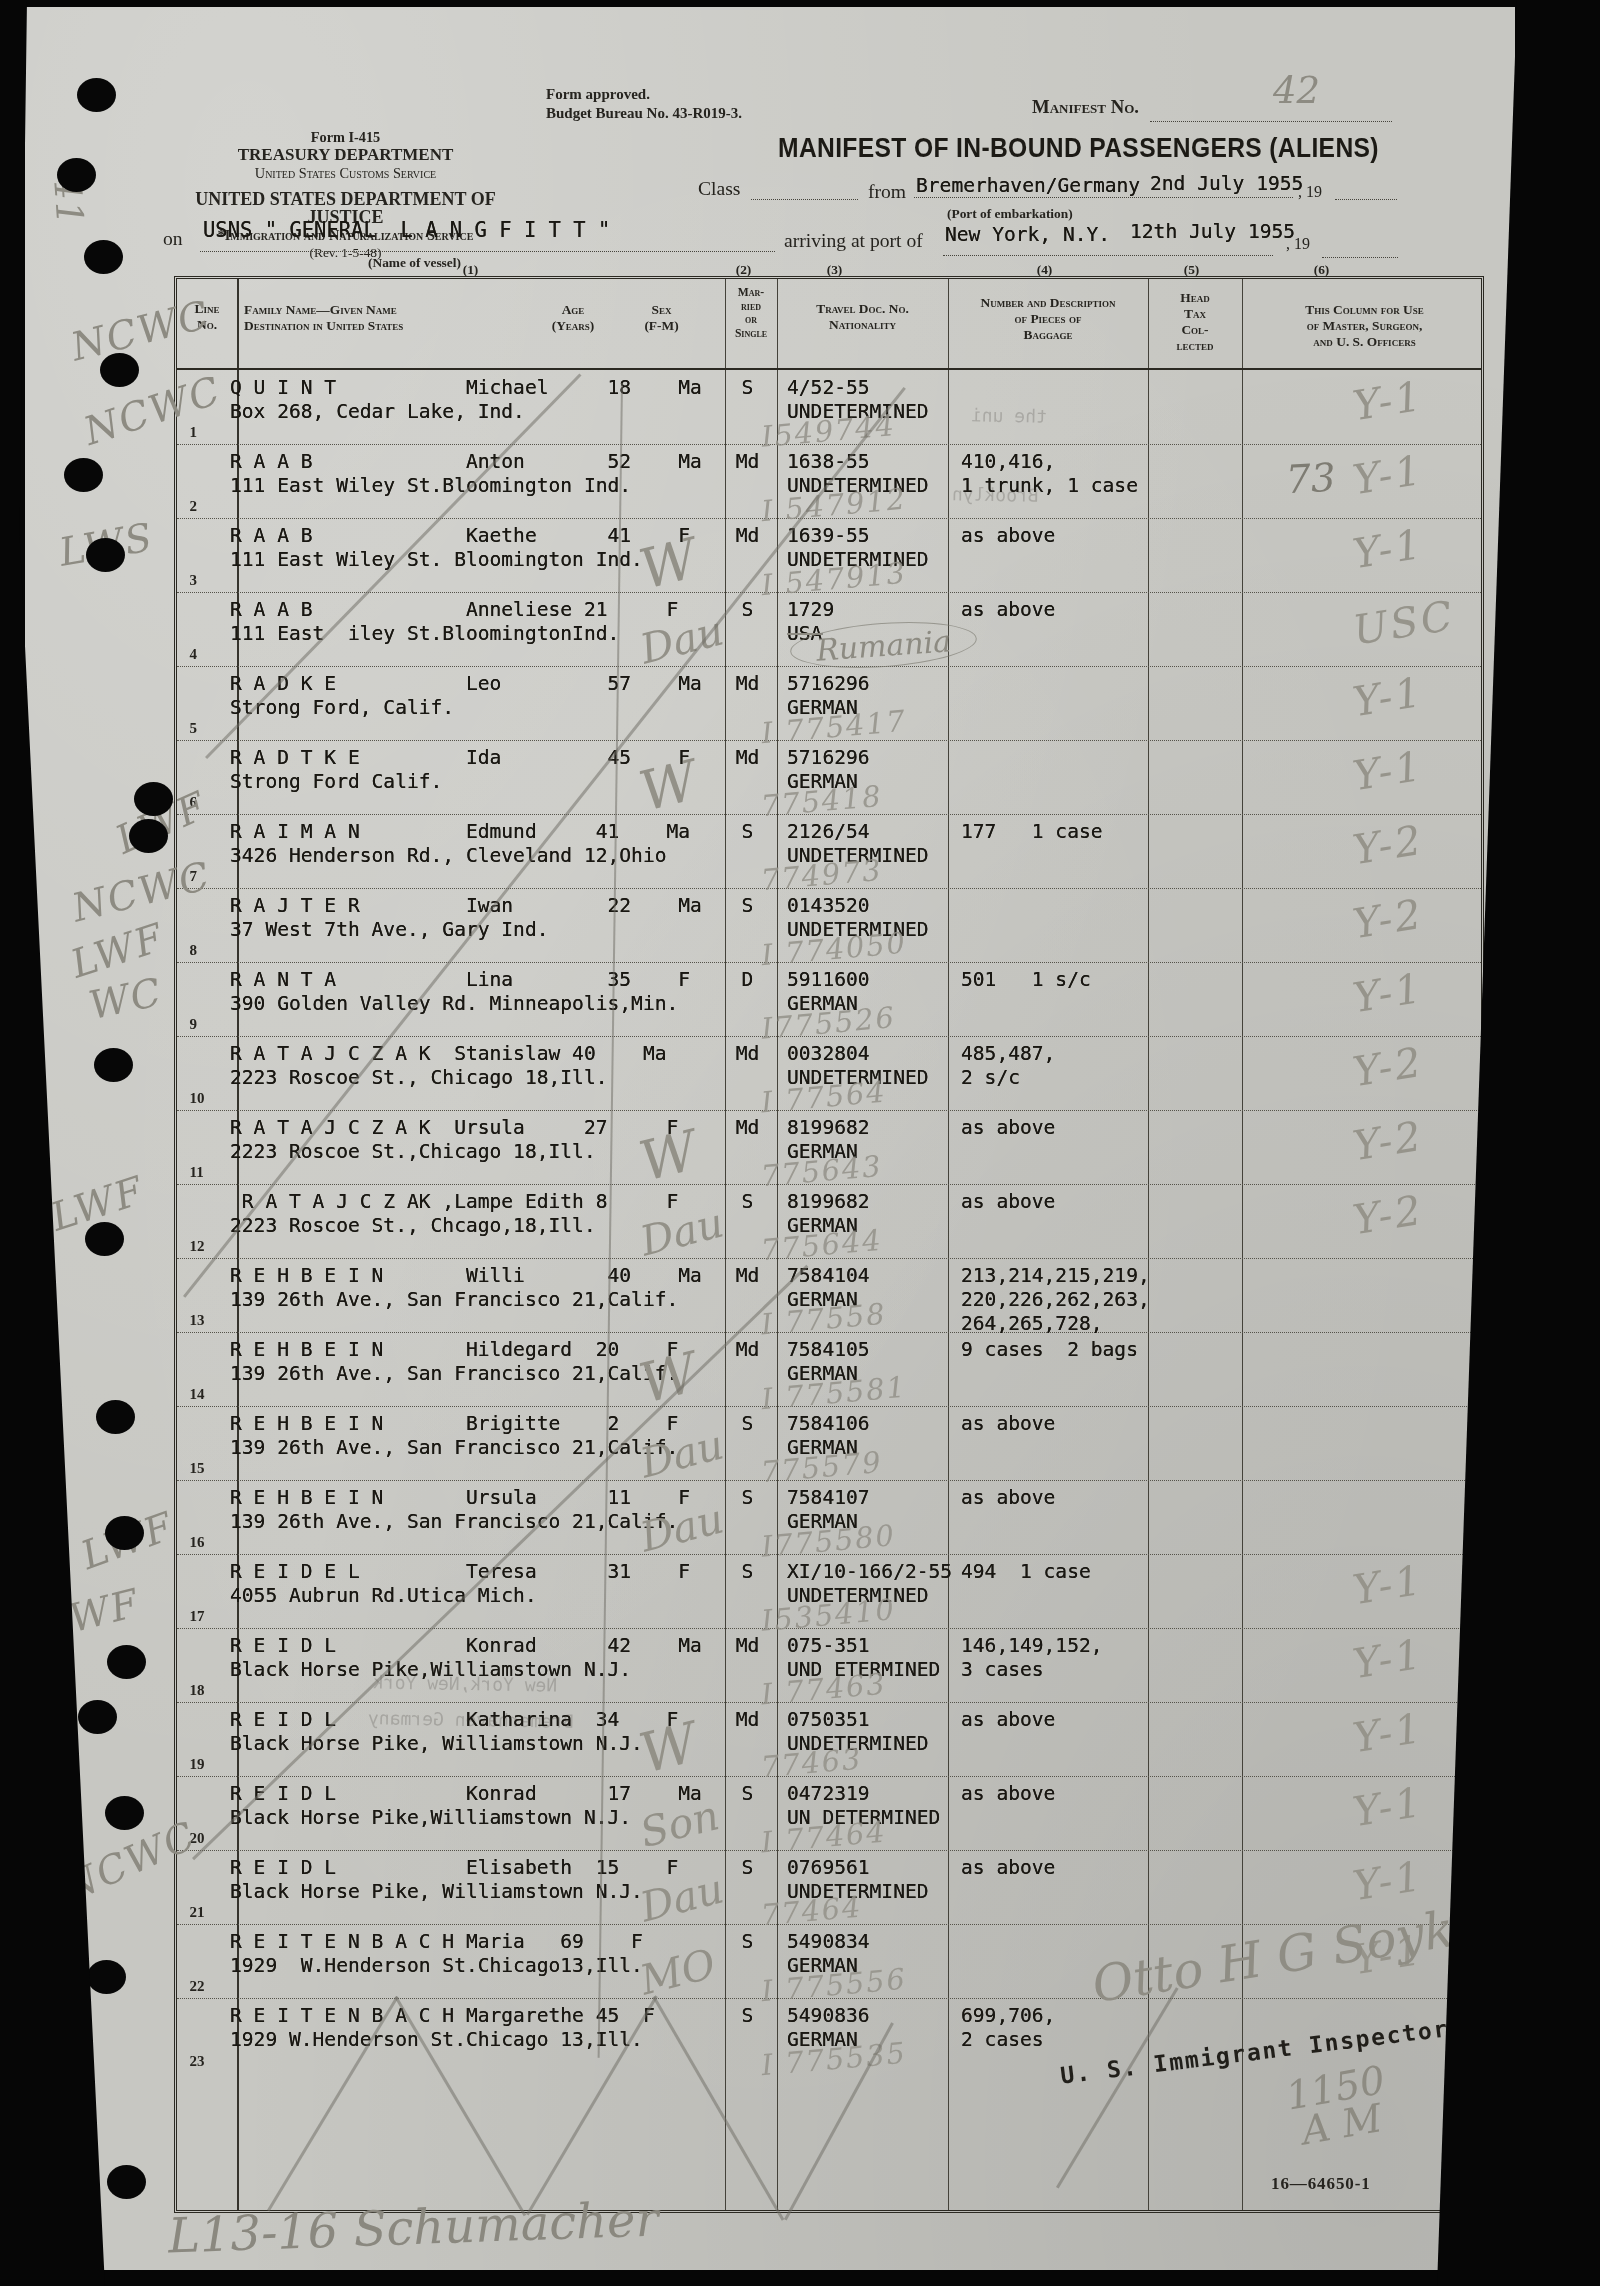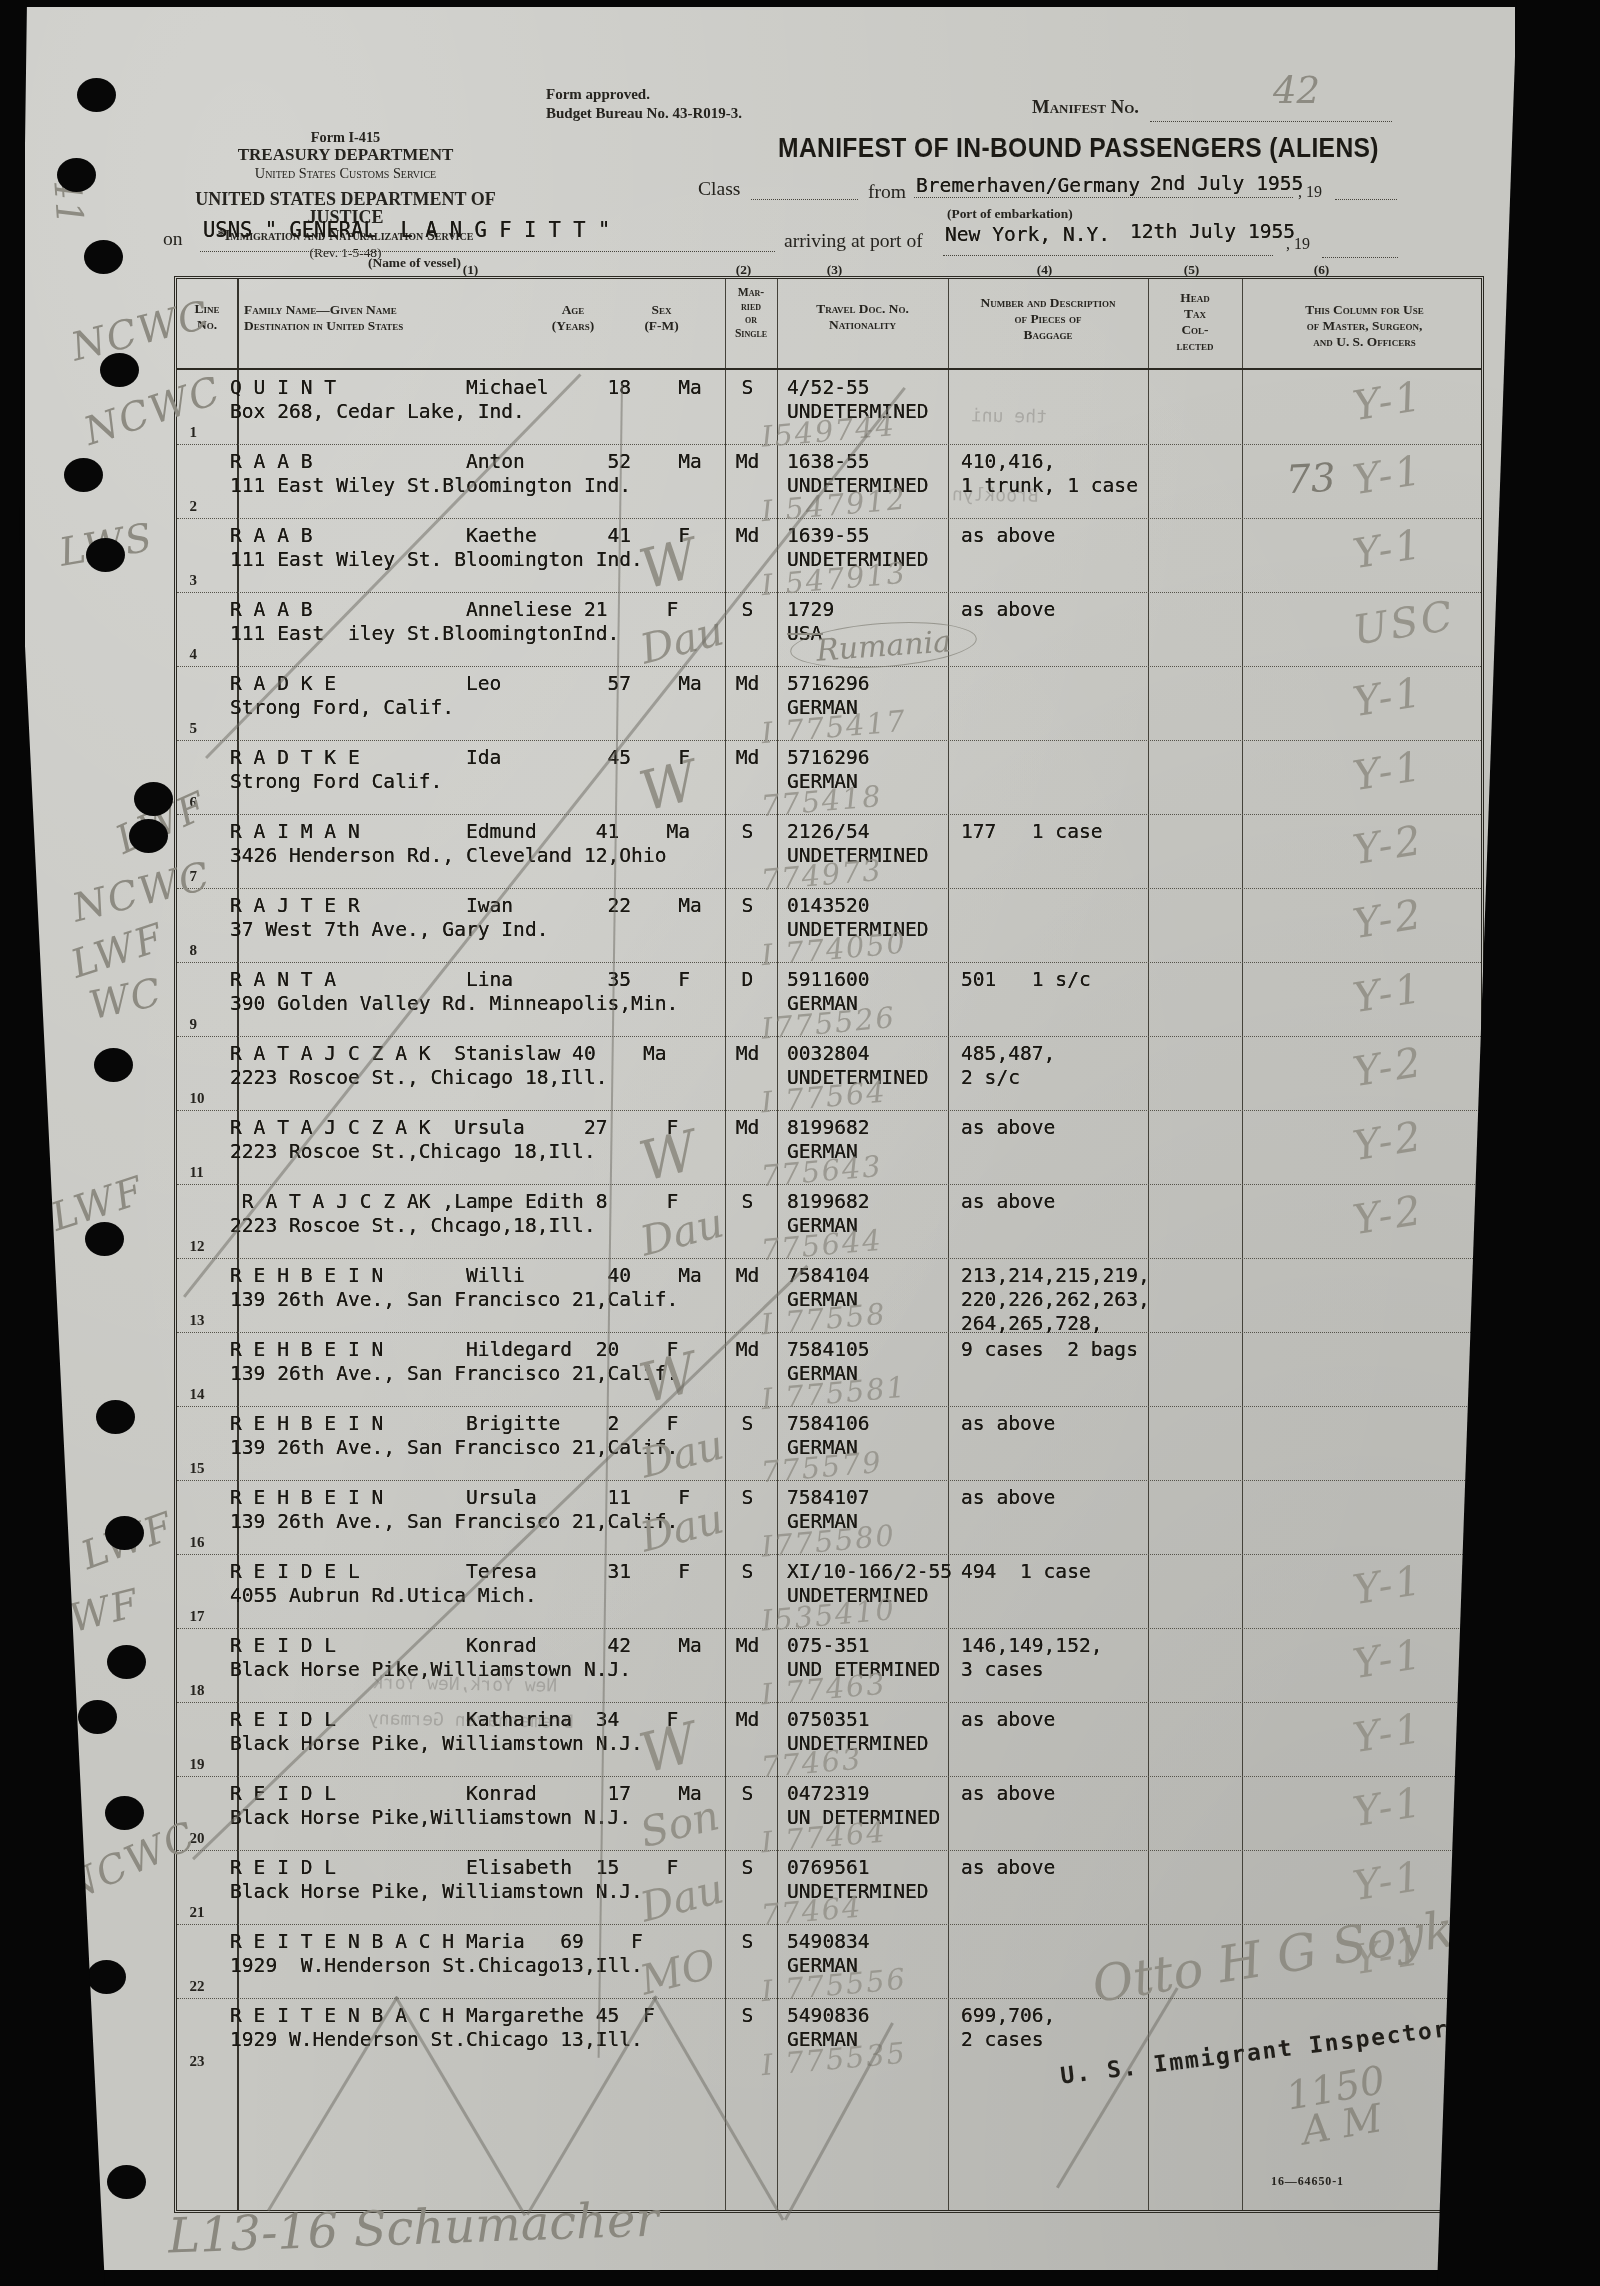--- a/index.html
+++ b/index.html
@@ -40,21 +40,21 @@
   .rel-big{font-size:55px;top:12.5px;}
   .note{left:613px;top:30px;font-size:30px;transform:rotate(-4deg);border:1.8px solid rgba(125,123,113,.65);border-radius:50%;padding:3.6px 25px;white-space:nowrap;}
   .strike{text-decoration:line-through;text-decoration-color:#8d8b82;text-decoration-thickness:2.2px;}
   .margin-note{font-size:39px;letter-spacing:1.8px;white-space:nowrap;}
   .stroke{position:absolute;height:2.7px;background:rgba(108,106,97,.5);transform-origin:0 0;}
   .ghost{position:absolute;font-family:"DejaVu Sans Mono",monospace;font-size:18px;color:rgba(55,52,45,.22);transform:scaleX(-1) rotate(-1deg);white-space:pre;}
   .stamp{position:absolute;font-family:"DejaVu Sans Mono",monospace;font-weight:bold;font-size:23px;color:#211f1a;transform:rotate(-7deg);letter-spacing:1.8px;white-space:nowrap;}
   .signature{font-size:50px;transform:rotate(-9deg);white-space:nowrap;color:#8f8d84;}
   .timenote{font-size:39px;transform:rotate(-10deg);white-space:pre-line;line-height:.95;text-align:center;}
   .bottomnote{font-size:48px;transform:rotate(-2deg);white-space:nowrap;color:#8a887f;}
-  .printcode{position:absolute;font-family:"Liberation Serif",serif;font-weight:bold;font-size:12px;color:#26241f;letter-spacing:0.9px;}
+  .printcode{position:absolute;font-family:"Liberation Serif",serif;font-weight:bold;font-size:17px;color:#26241f;letter-spacing:0.9px;}
 </style>
 </head>
 <body>
 
 <div class="page">
 
   <div class="abs serif hblock" style="left:151px;top:75px;width:339px;text-align:center;">
     <div style="font-size:14.3px;font-weight:bold;margin-top:48px;">Form I-415</div>
     <div style="font-size:17px;font-weight:bold;">TREASURY DEPARTMENT</div>
     <div class="sc" style="font-size:14.3px;font-weight:normal;">United States Customs Service</div>

